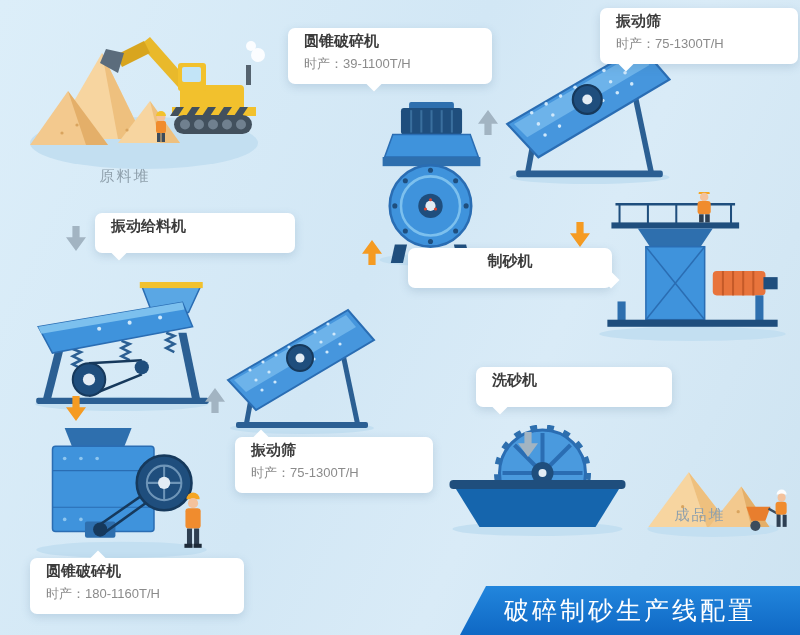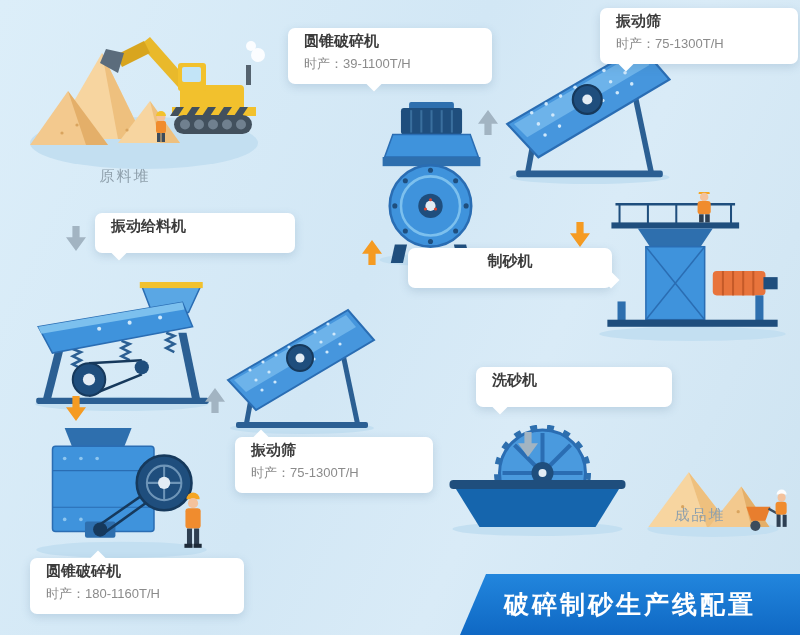--- a/index.html
+++ b/index.html
@@ -28,25 +28,25 @@
   .arrow.up{transform:rotate(180deg);}
   .arrow.orange{background:#f59b22;}
   .arrow.gray{background:#a2b4c2;}
   
   .pile-label{
     position:absolute;font-size:15px;color:#8fa0ac;letter-spacing:2px;
     text-align:center;z-index:15;
   }
   
   #banner{
-    position:absolute;right:0;bottom:0;width:340px;height:61px;z-index:40;
+    position:absolute;right:0;bottom:0;width:340px;height:49px;z-index:40;
     background:linear-gradient(180deg,#2286dd,#0f68c4);
     clip-path:polygon(26px 0,100% 0,100% 100%,0 100%);
     display:flex;align-items:center;justify-content:center;
-    color:#fff;font-size:25px;font-weight:bold;letter-spacing:3px;
+    color:#fff;font-size:25px;font-weight:normal;letter-spacing:3px;
   }
   .illus{position:absolute;z-index:10;}
   .illus svg{display:block;width:100%;height:100%;}
 </style>
 </head>
 <body>
 
 <div id="stage">
 
   <div class="illus" style="left:22px;top:5px;width:248px;height:170px;">

